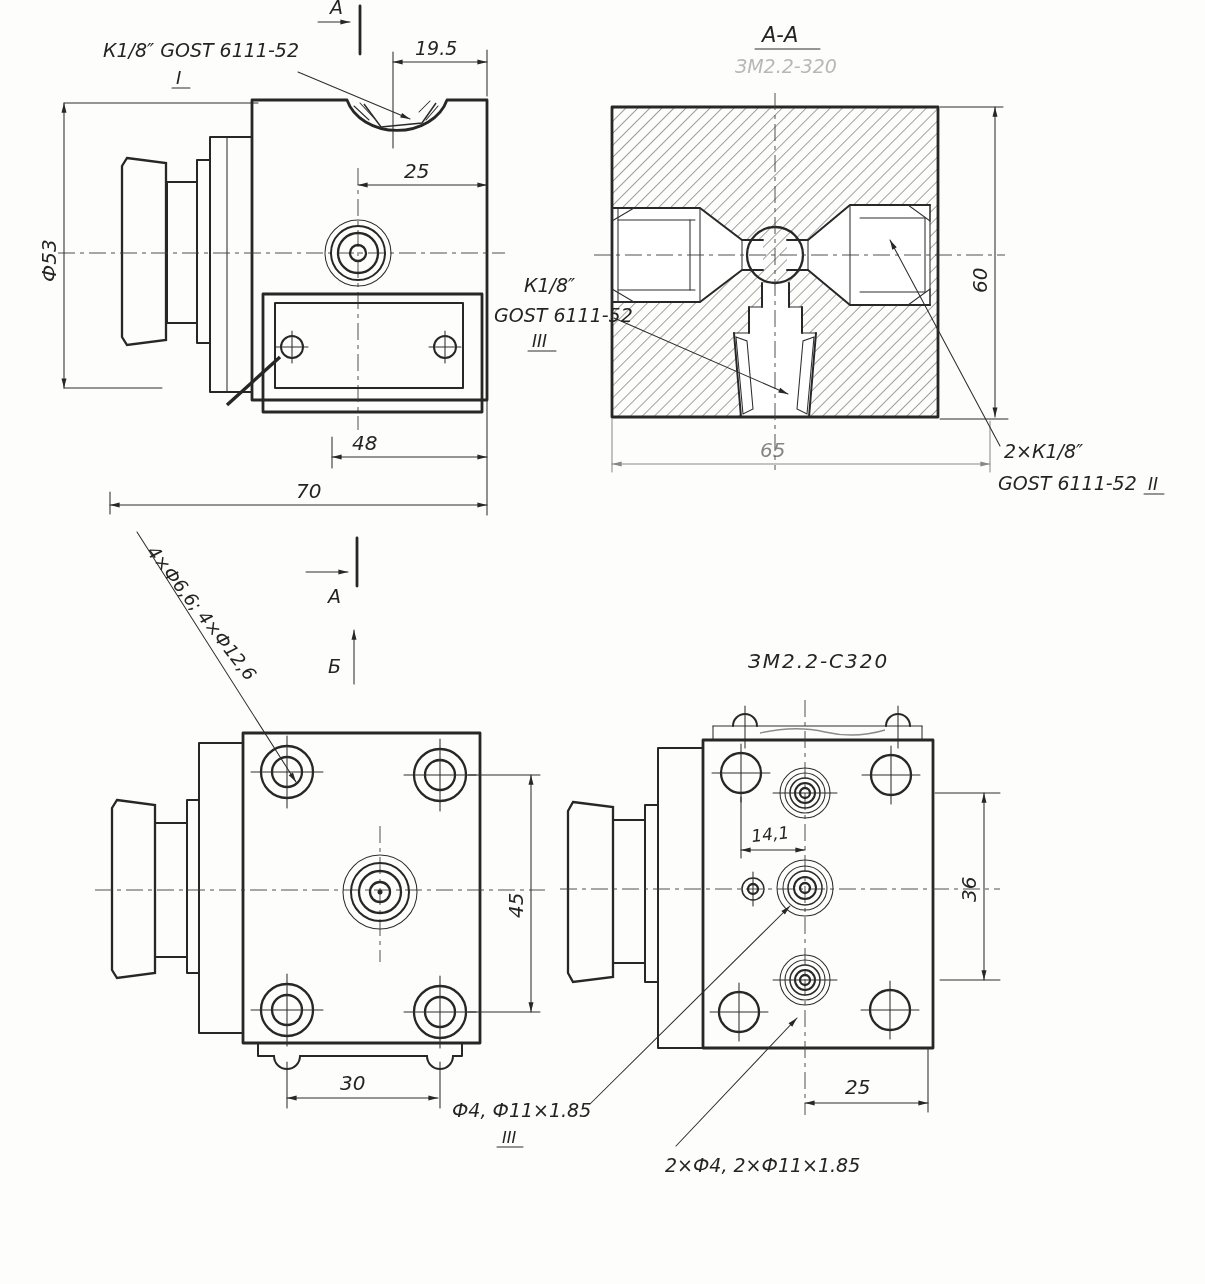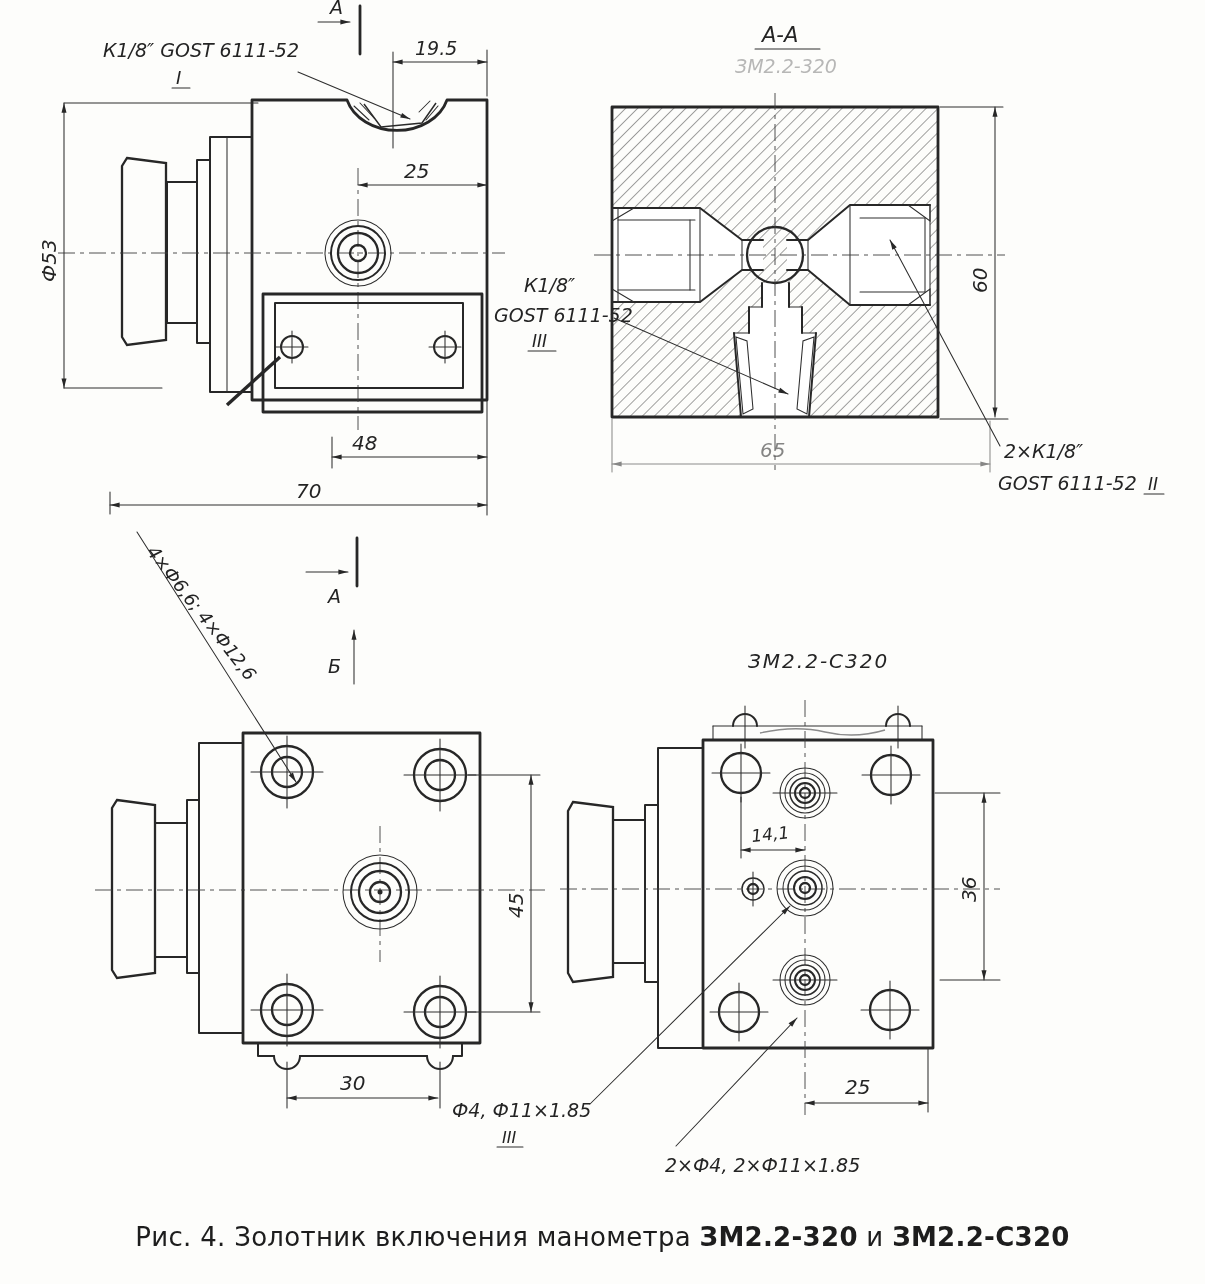--- a/index.html
+++ b/index.html
@@ -399,19 +399,13 @@
     </g>
 
     <g>
       <line x1="590" y1="1104" x2="790" y2="906" class="s1" marker-end="url(#mA)"></line>
       <line x1="676" y1="1146" x2="797" y2="1018" class="s1" marker-end="url(#mA)"></line>
       <text class="txt" font-size="19" x="665" y="1172">2×Ф4, 2×Ф11×1.85</text>
     </g>
   </g>
 </svg>
 
-<div id="caption">
-  <span>Рис. 4. Золотник включения манометра</span>
-  <span class="b">ЗМ2.2-320</span>
-  <span>и</span>
-  <span class="b">ЗМ2.2-С320</span>
 </div>
-</div>
 
 </body></html>

